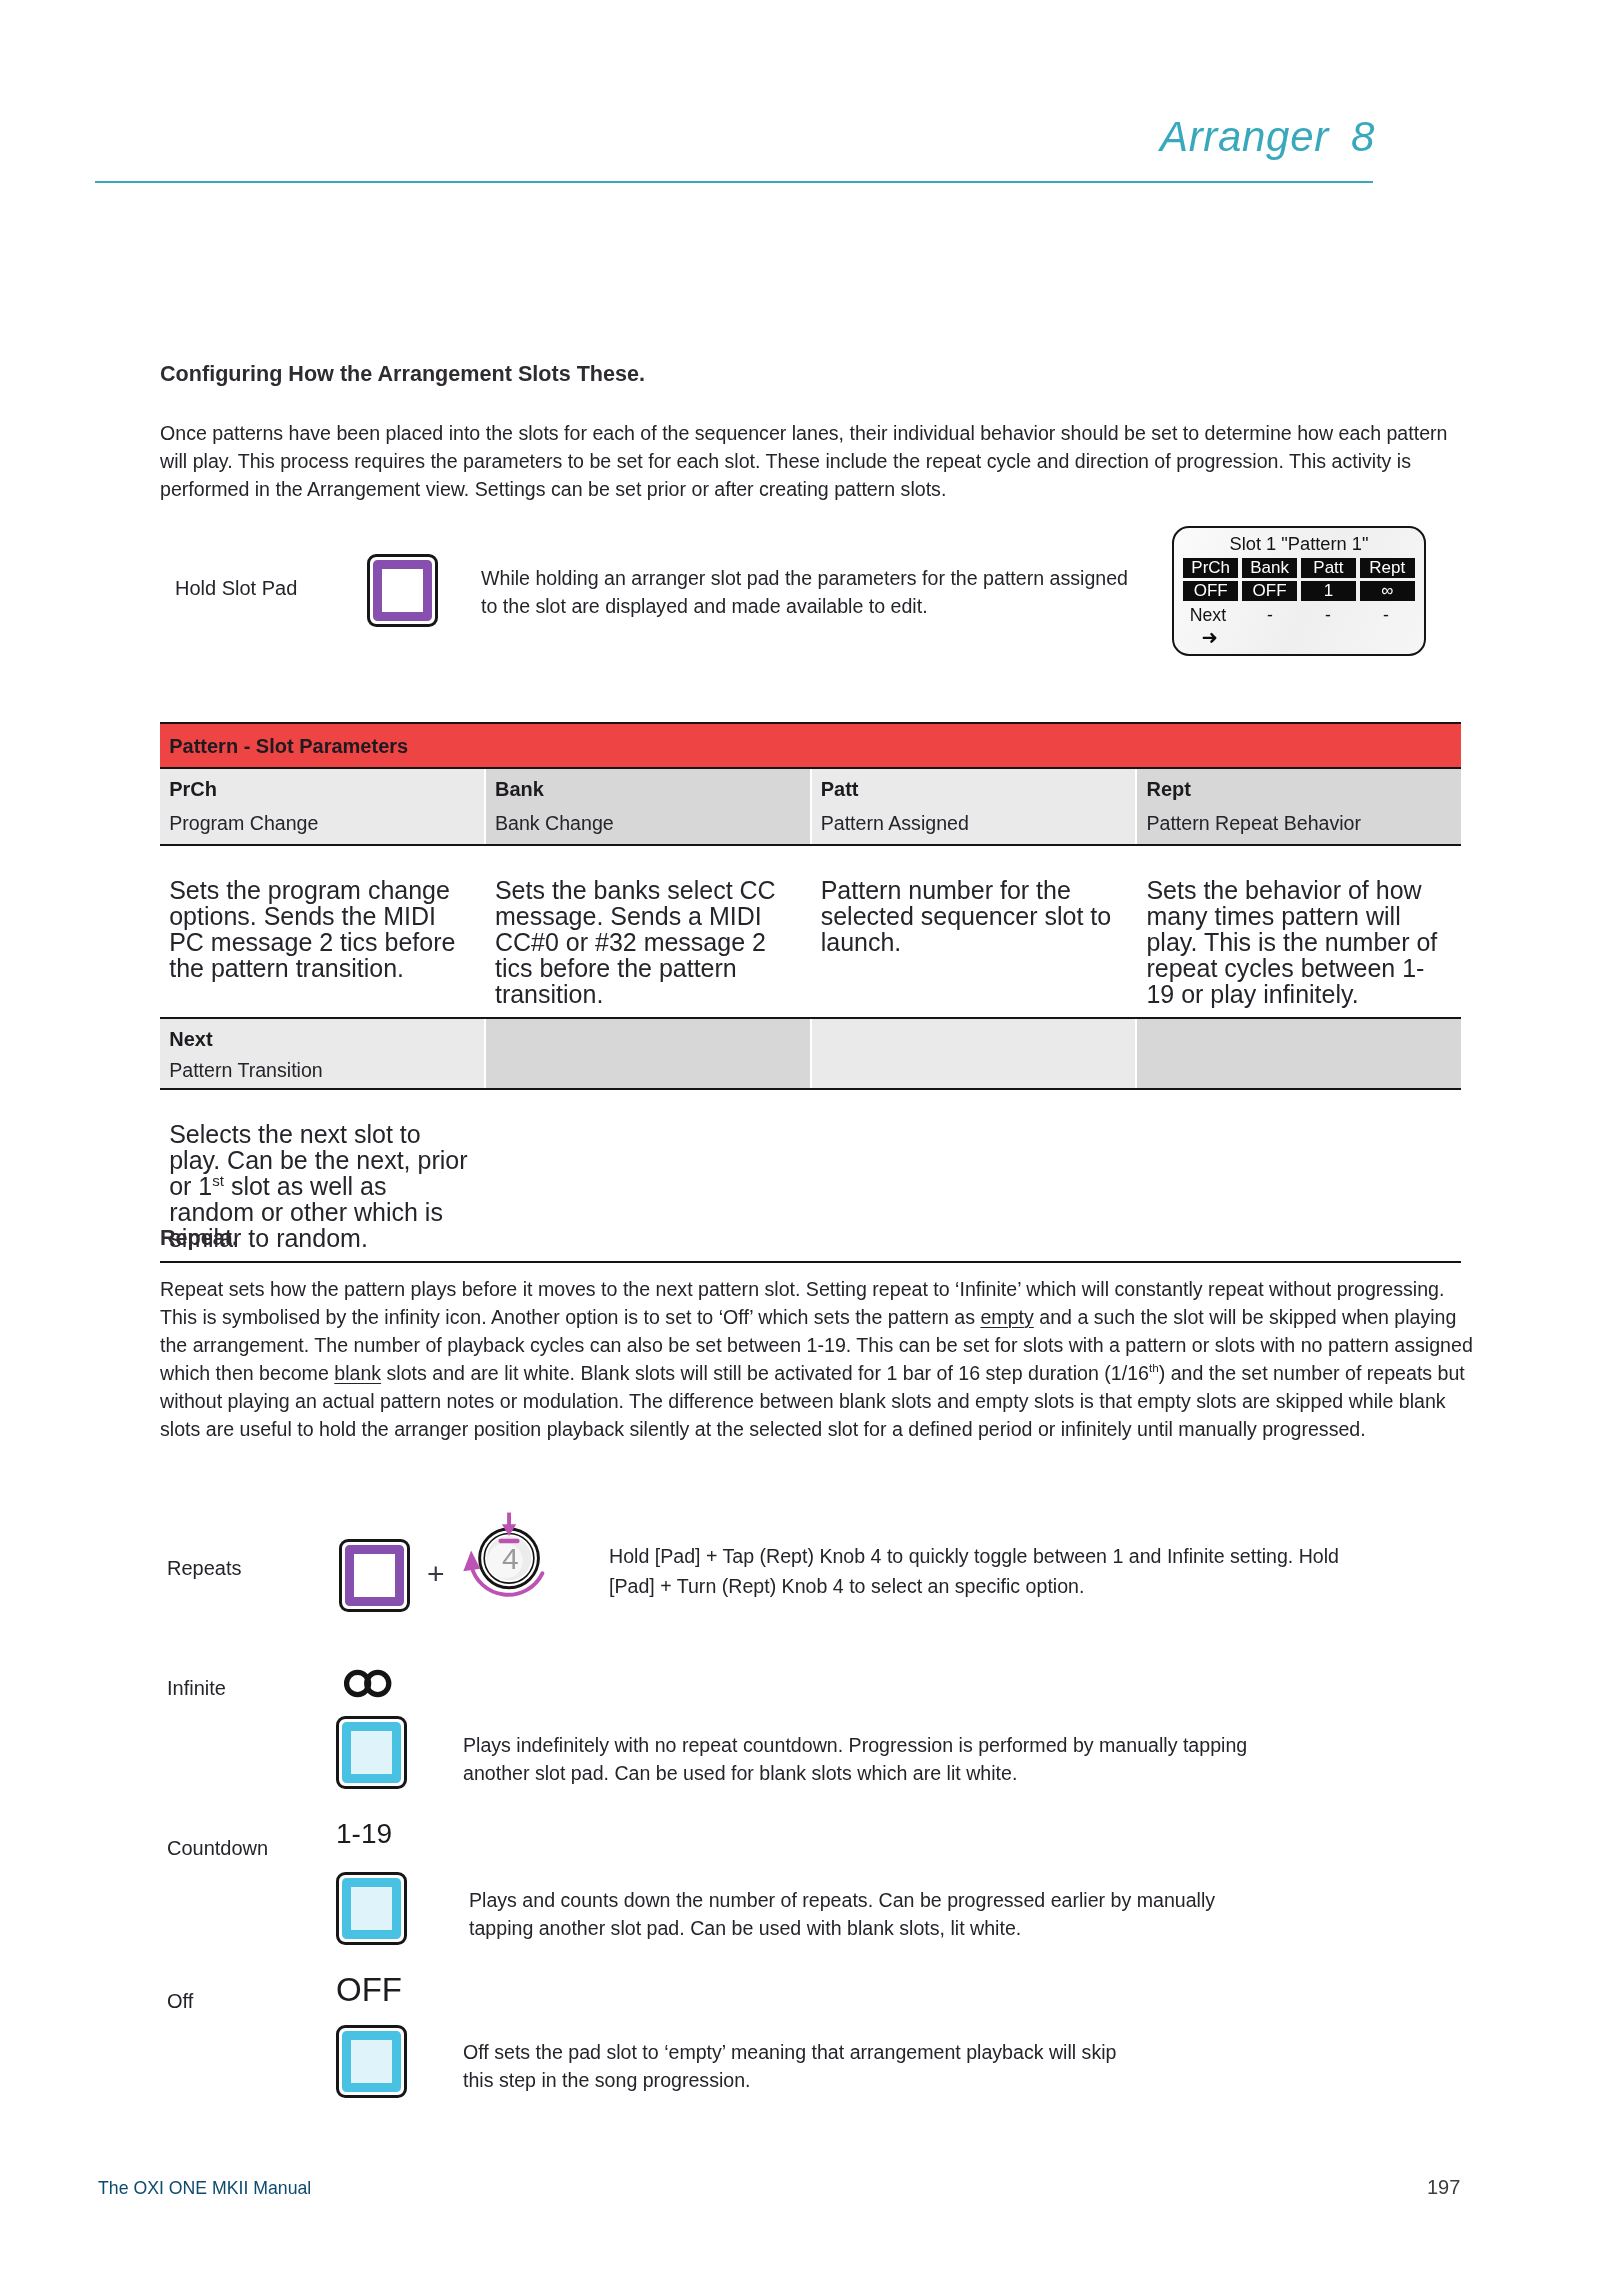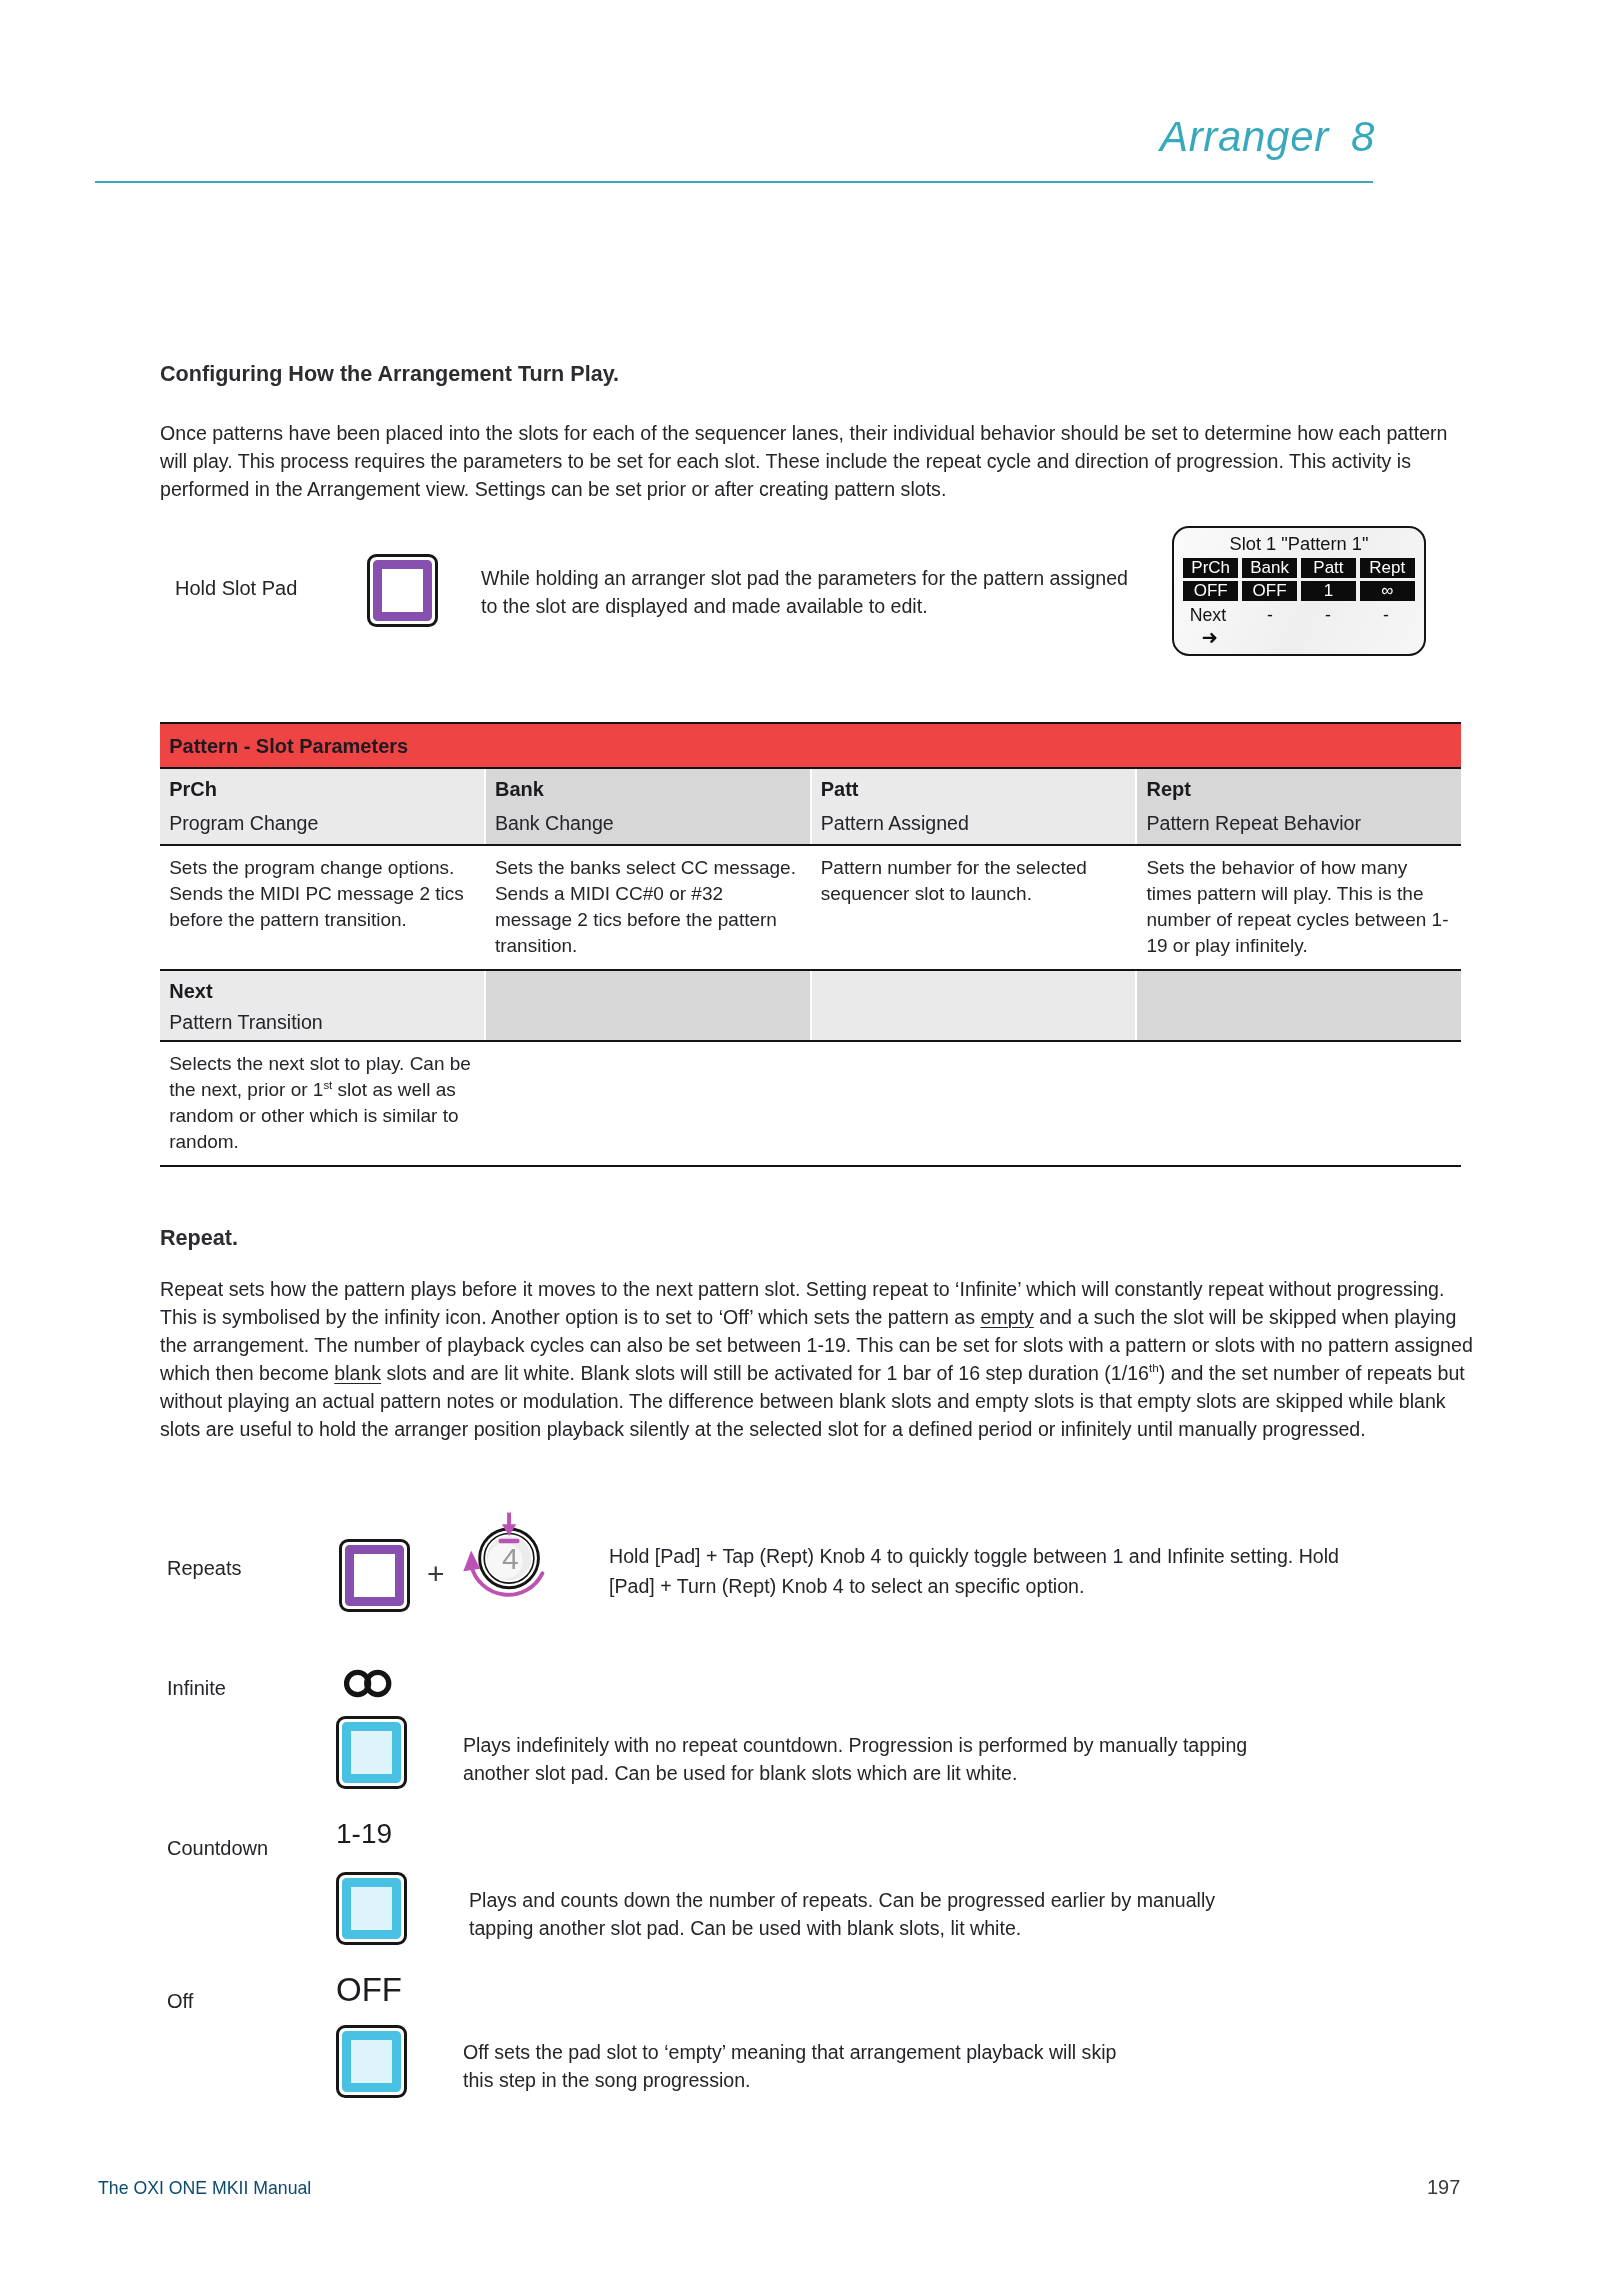--- a/index.html
+++ b/index.html
@@ -89,21 +89,21 @@
   .pt-row{
     display:grid; grid-template-columns:repeat(4,1fr); column-gap:2px;
     border-bottom:2px solid #141414; background:#ffffff;
   }
   .pt-row.last{ border-bottom:2.6px solid #141414; }
   .pt-cell{ padding:9.2px 11.8px 9.2px 9.2px; }
   .shade-a{ background:#eaeaea; }
   .shade-b{ background:#d7d7d7; }
   .pt-term{ font-size:20px; font-weight:700; margin-bottom:10.5px; color:#1d1a20; }
   .pt-name{ font-size:19.6px; color:#26232a; }
-  .pt-desc{ font-size:19px; line-height:26px; min-height:105px; }
+  .pt-desc{ font-size:25px; line-height:26px; min-height:105px;margin-top:22px; }
   .next-head .pt-cell{ min-height:60px; padding-bottom:6.5px; }
   .next-head .pt-term{ margin-bottom:7.9px; }
   .next-body .pt-desc{ min-height:103px; }
   sup{ font-size:.6em; line-height:0; }
 
   
   .repeat-heading{ position:absolute; left:160px; top:1225px; }
   .repeat-body{ position:absolute; left:160px; top:1275px; width:1316px; font-size:19.6px; line-height:28px; }
   .u{ text-decoration:underline; text-decoration-thickness:1.3px; text-underline-offset:3.3px; }
 
@@ -137,21 +137,21 @@
 </head>
 <body>
 
 <div class="page">
 
   <div class="chapter-title">
     <span>Arranger</span><span class="num">8</span>
   </div>
   <div class="chapter-line"></div>
 
-  <h2 class="sec-heading intro-heading">Configuring How the Arrangement Turn Play.</h2>
+  <h2 class="sec-heading intro-heading">Configuring How the Arrangement Slots These.</h2>
   <p class="body-text intro-body">Once patterns have been placed into the slots for each of the sequencer lanes, their individual behavior should be set to determine how each pattern will play. This process requires the parameters to be set for each slot. These include the repeat cycle and direction of progression. This activity is performed in the Arrangement view. Settings can be set prior or after creating pattern slots.</p>
 
   <div class="row-label hold-label">Hold Slot Pad</div>
   <div class="pad purple hold-pad">
       <div class="pad-inner"></div>
     </div>
   <p class="body-text hold-desc">While holding an arranger slot pad the parameters for the pattern assigned to the slot are displayed and made available to edit.</p>
 
   <div class="display">
     <div class="display-title">Slot 1 "Pattern 1"</div>

